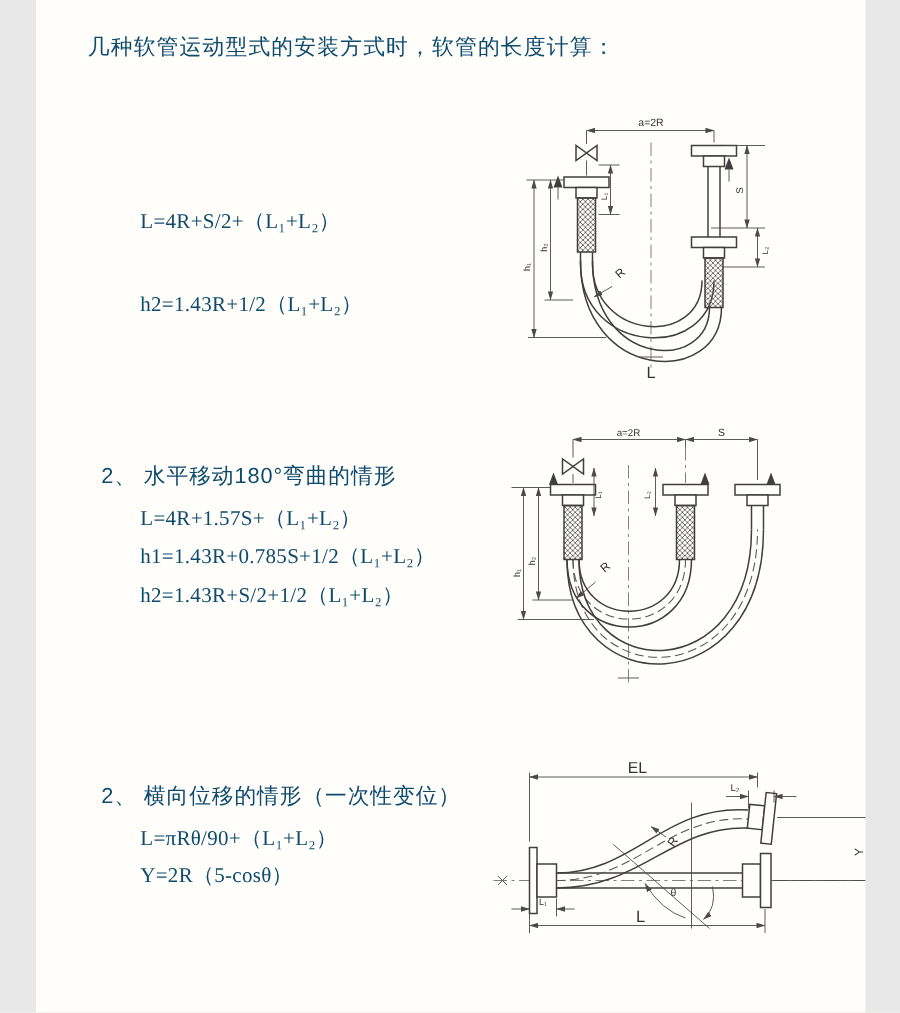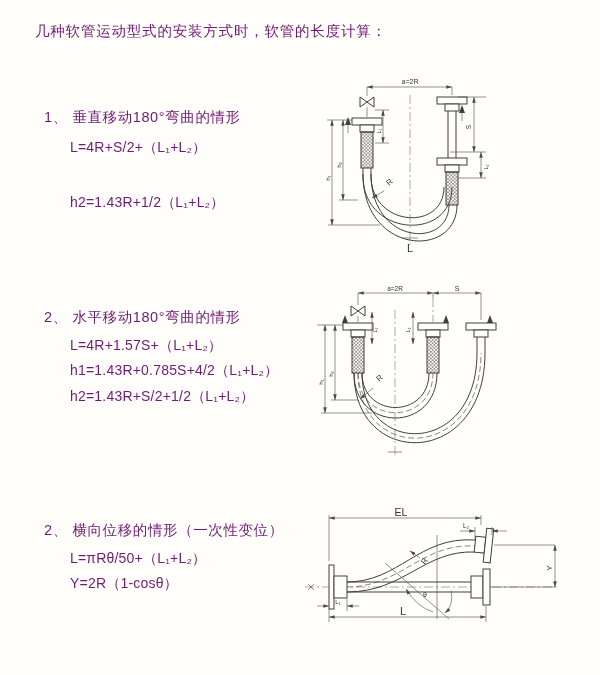--- a/index.html
+++ b/index.html
@@ -1,54 +1,53 @@
 <!DOCTYPE html>
 <html><head>
 <meta charset="utf-8">
 <style>
   html,body{margin:0;padding:0;background:#e8e8e8;}
   .canvas{
-    position:relative;width:600px;height:675px;margin:0 auto;
+    position:relative;width:553px;height:675px;margin:0 auto;
     background:#fffefa;overflow:hidden;
     font-family:"Liberation Sans","DejaVu Sans",sans-serif;
-    color:#701a75;
+    color:#0c4a6e;
   }
   .abs{position:absolute;white-space:nowrap;}
   .title{left:35px;top:22px;font-size:14.5px;letter-spacing:0.8px;font-weight:500;}
   .sec-heading{font-size:14.5px;letter-spacing:0.6px;font-weight:500;}
-  .formula{font-size:14px;letter-spacing:0.2px;}
+  .formula{font-size:14px;letter-spacing:0.2px;font-family:Liberation Serif, serif;}
   svg text{font-family:"Liberation Sans","DejaVu Sans",sans-serif;fill:#333;}
   svg{position:absolute;}
   .draw{stroke:#3f3f3f;stroke-width:1;fill:none;}
   .thin{stroke:#4a4a4a;stroke-width:0.6;fill:none;}
   .cl{stroke:#666;stroke-width:0.55;fill:none;stroke-dasharray:9 3 2 3;}
   .dash{stroke:#555;stroke-width:0.7;fill:none;stroke-dasharray:6 3;}
   .solidfill{fill:#3f3f3f;stroke:none;}
   .flg{fill:#fffefa;stroke:#3f3f3f;stroke-width:1;}
   .braid{stroke:#3f3f3f;stroke-width:1;}
 </style>
 </head>
 <body>
 
 <div class="canvas">
 
   <div class="abs title">几种软管运动型式的安装方式时，软管的长度计算：</div>
 
-  <div class="abs sec-heading" style="left:44px;top:108px">1、 垂直移动180°弯曲的情形</div>
   <div class="abs formula" style="left:70px;top:139px">L=4R+S/2+（L₁+L₂）</div>
   <div class="abs formula" style="left:70px;top:194px">h2=1.43R+1/2（L₁+L₂）</div>
 
   <div class="abs sec-heading" style="left:44px;top:308px">2、 水平移动180°弯曲的情形</div>
   <div class="abs formula" style="left:70px;top:337px">L=4R+1.57S+（L₁+L₂）</div>
-  <div class="abs formula" style="left:70px;top:362px">h1=1.43R+0.785S+4/2（L₁+L₂）</div>
+  <div class="abs formula" style="left:70px;top:362px">h1=1.43R+0.785S+1/2（L₁+L₂）</div>
   <div class="abs formula" style="left:70px;top:388px">h2=1.43R+S/2+1/2（L₁+L₂）</div>
 
   <div class="abs sec-heading" style="left:44px;top:521px">2、 横向位移的情形（一次性变位）</div>
-  <div class="abs formula" style="left:70px;top:550px">L=πRθ/50+（L₁+L₂）</div>
-  <div class="abs formula" style="left:70px;top:575px">Y=2R（1-cosθ）</div>
+  <div class="abs formula" style="left:70px;top:550px">L=πRθ/90+（L₁+L₂）</div>
+  <div class="abs formula" style="left:70px;top:575px">Y=2R（5-cosθ）</div>
 
   <svg style="left:300px;top:75px" width="290" height="180" viewBox="0 0 290 180">
     <defs>
       <marker id="a1" viewBox="0 0 10 6" refX="9.5" refY="3" markerWidth="10" markerHeight="6" orient="auto-start-reverse">
         <path d="M0,0 L10,3 L0,6 Z" fill="#4a4a4a"></path>
       </marker>
       <pattern id="ht1" width="3.4" height="3.4" patternUnits="userSpaceOnUse">
         <path d="M0,0 L3.4,3.4 M3.4,0 L0,3.4" stroke="#5a5a5a" stroke-width="0.55"></path>
       </pattern>
     </defs>

